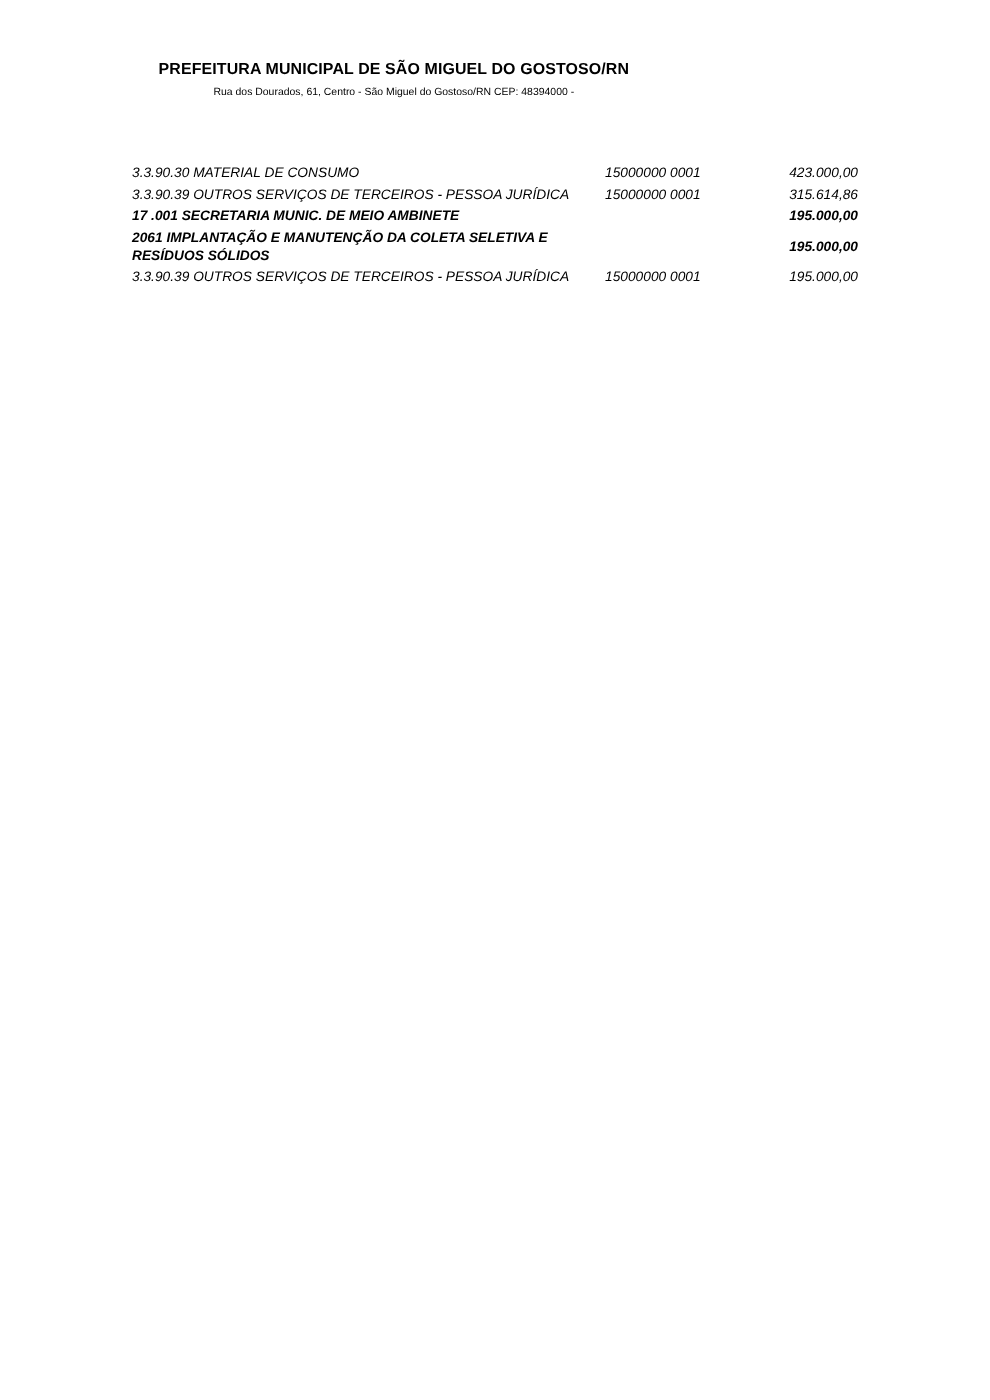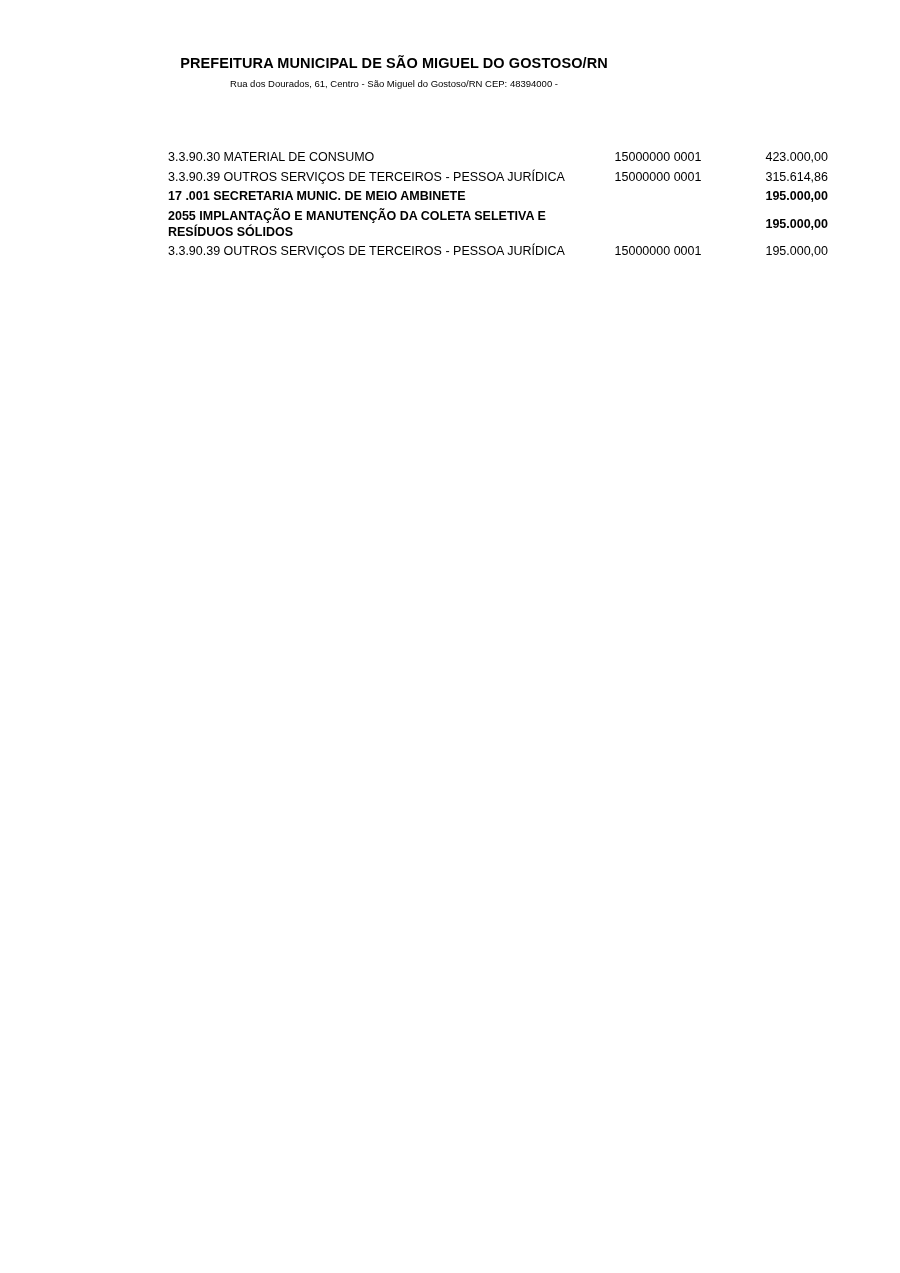--- a/index.html
+++ b/index.html
@@ -12,44 +12,44 @@
     height: 1273px;
     font-family: "Liberation Sans", sans-serif;
     color: #000000;
     position: relative;
   }
   .page {
     width: 716px;
     height: 1273px;
     position: relative;
     box-sizing: border-box;
-    margin-left: 36px;
   }
   .header {
     text-align: center;
     padding-top: 55px;
   }
   .header-title {
     font-size: 14.5px;
     font-weight: bold;
     letter-spacing: 0.1px;
     line-height: 1.2;
   }
   .header-address {
     font-size: 9.5px;
     font-weight: normal;
     margin-top: 6px;
     line-height: 1.2;
   }
   .doc-table {
     position: absolute;
     top: 148px;
-    left: 132px;
+    left: 120px;
     width: 660px;
     border-collapse: collapse;
+    font-style: italic;
   }
   .doc-table td {
     padding: 2px 0;
     vertical-align: middle;
     font-size: 12.5px;
     line-height: 1.25;
   }
   
   .col-desc { width: 430px; }
   .col-fonte { width: 120px; }
@@ -64,21 +64,21 @@
     font-weight: bold;
     padding-left: 130px;
     text-align: left;
   }
   .desc-lvl3 {
     font-weight: normal;
     padding-left: 166px;
     text-align: left;
   }
   .fonte {
-    text-align: center;
+    text-align: left;
     font-size: 12px;
     padding-left: 8px;
     white-space: nowrap;
   }
   .valor {
     text-align: right;
     font-size: 12.5px;
     white-space: nowrap;
     padding-right: 2px;
   }
@@ -106,21 +106,21 @@
           <td class="col-desc desc-lvl3">3.3.90.39 OUTROS SERVIÇOS DE TERCEIROS - PESSOA JURÍDICA</td>
           <td class="col-fonte fonte">15000000 0001</td>
           <td class="col-valor valor">315.614,86</td>
         </tr>
         <tr class="row-lvl1">
           <td class="col-desc desc-lvl1">17 .001 SECRETARIA MUNIC. DE MEIO AMBINETE</td>
           <td class="col-fonte fonte"></td>
           <td class="col-valor valor bold">195.000,00</td>
         </tr>
         <tr class="row-lvl2">
-          <td class="col-desc desc-lvl2">2055 IMPLANTAÇÃO E MANUTENÇÃO DA COLETA SELETIVA E RESÍDUOS SÓLIDOS</td>
+          <td class="col-desc desc-lvl2">2061 IMPLANTAÇÃO E MANUTENÇÃO DA COLETA SELETIVA E RESÍDUOS SÓLIDOS</td>
           <td class="col-fonte fonte"></td>
           <td class="col-valor valor bold">195.000,00</td>
         </tr>
         <tr class="row-lvl3">
           <td class="col-desc desc-lvl3">3.3.90.39 OUTROS SERVIÇOS DE TERCEIROS - PESSOA JURÍDICA</td>
           <td class="col-fonte fonte">15000000 0001</td>
           <td class="col-valor valor">195.000,00</td>
         </tr>
       </tbody>
   </table>

